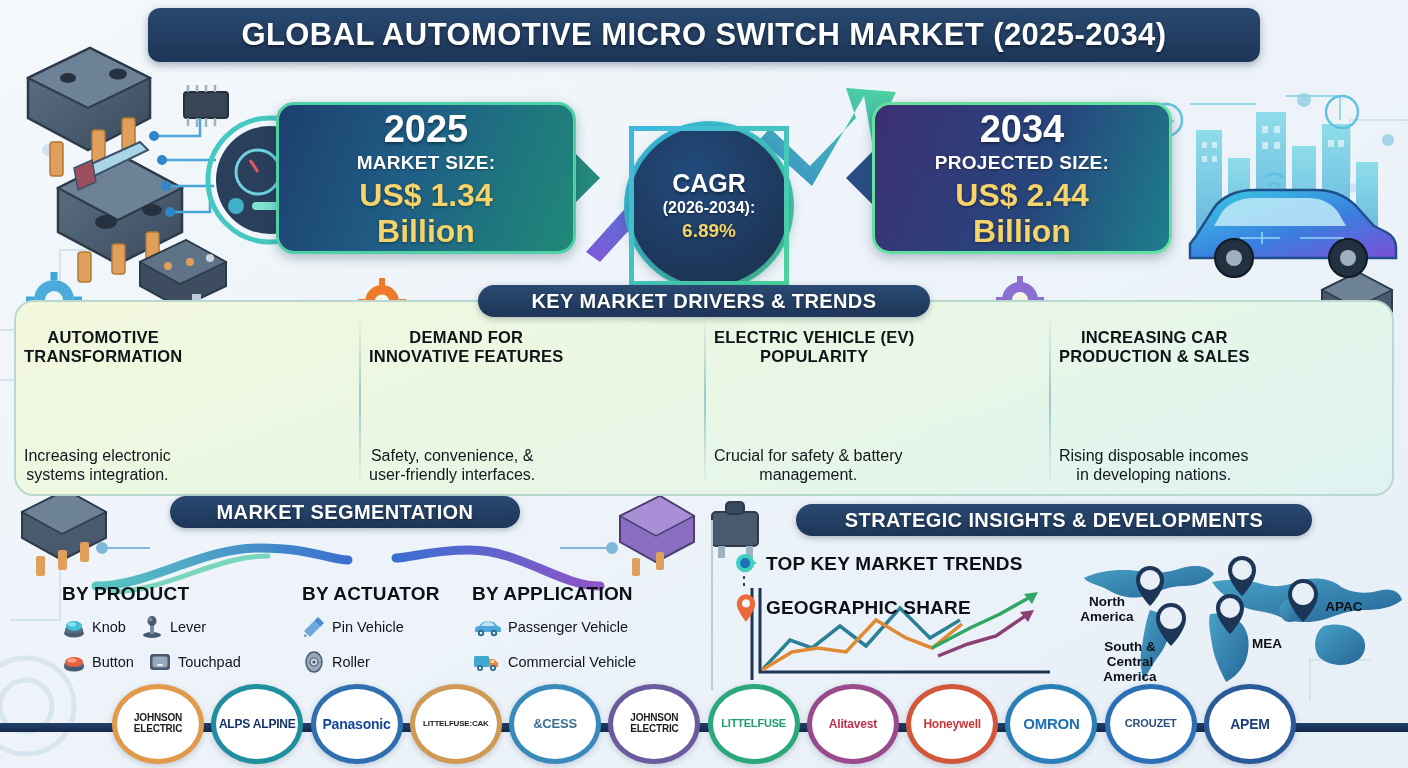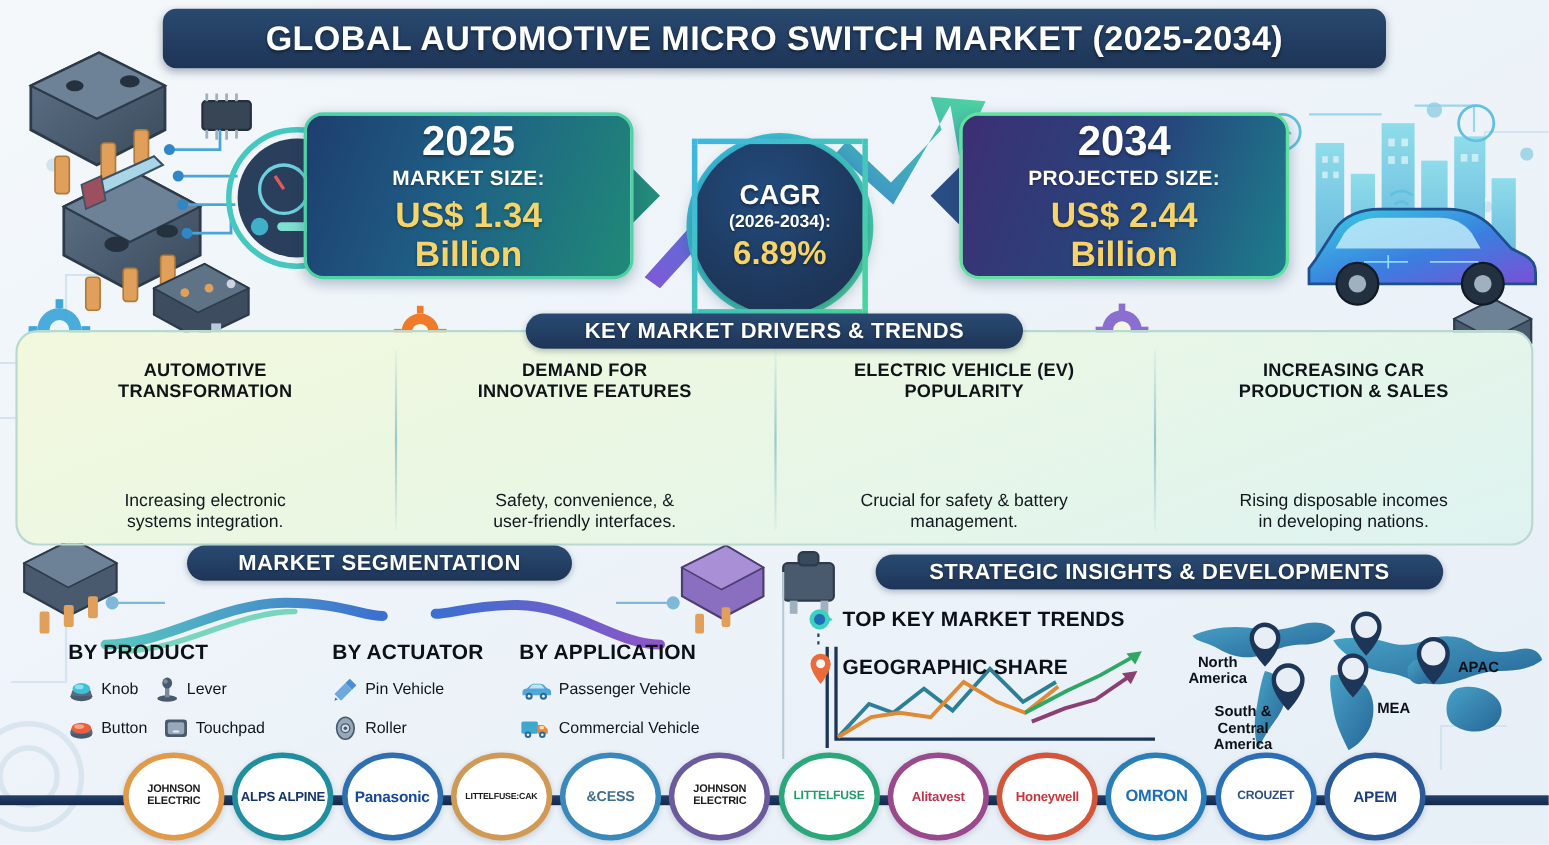--- a/index.html
+++ b/index.html
@@ -67,39 +67,39 @@
     border:5px solid;
     border-image: linear-gradient(135deg,#3fb6e0,#49d59a) 1;
     display:flex; flex-direction:column; align-items:center; justify-content:center;
     color:#fff; box-shadow:0 4px 14px rgba(20,40,70,.4);
     z-index:5;
   }
   .cagr-ring { position:absolute; left:624px; top:121px; width:170px; height:170px;
     border-radius:50%; background:linear-gradient(135deg,#35b8e6,#4ed79b); z-index:4; }
   .cagr .c1 { font-size:25px; font-weight:bold; line-height:1; text-shadow:0 2px 3px rgba(0,0,0,.45); }
   .cagr .c2 { font-size:16px; font-weight:bold; margin-top:3px; text-shadow:0 1px 2px rgba(0,0,0,.45); }
-  .cagr .c3 { font-size:30px; font-weight:bold; color:#f6d469; margin-top:3px; text-shadow:0 1px 3px rgba(0,0,0,.45);text-align:center; }
+  .cagr .c3 { font-size:19px; font-weight:bold; color:#f6d469; margin-top:3px; text-shadow:0 1px 3px rgba(0,0,0,.45);text-align:center; }
 
   
   .drivers-panel {
     position:absolute; left:14px; top:300px; width:1380px; height:196px;
     background:linear-gradient(160deg,#f2f8dd 0%,#eaf7e4 45%,#def3f1 100%);
     border:2px solid #b9d9cf; border-radius:20px;
   }
   .drivers-banner {
     position:absolute; left:478px; top:285px; width:452px; height:32px;
     background:linear-gradient(180deg,#2a4a72 0%,#1d3557 100%);
     border-radius:16px; display:flex; align-items:center; justify-content:center;
     z-index:6; box-shadow:0 2px 6px rgba(20,40,70,.3);
   }
   .drivers-banner span { color:#fff; font-size:20px; font-weight:bold; letter-spacing:.4px;
     text-shadow:0 1px 2px rgba(0,0,0,.4); }
   .driver-cols { position:absolute; left:14px; top:300px; width:1380px; height:196px;
     display:flex; z-index:3; }
-  .driver-col { flex:1; display:flex; flex-direction:column; align-items:center;
+  .driver-col { flex:1; display:flex; flex-direction:column; align-items:flex-start;
     padding:28px 10px 8px; position:relative; }
   .driver-col + .driver-col::before {
     content:""; position:absolute; left:0; top:18px; bottom:14px; width:2px;
     background:linear-gradient(180deg,rgba(110,175,190,.05),rgba(110,175,190,.65),rgba(110,175,190,.05));
   }
   .driver-title { font-size:16.5px; font-weight:bold; color:#101418; text-align:center;
     line-height:1.16; letter-spacing:.2px; }
   .driver-icons { flex:1; display:flex; align-items:center; justify-content:center; gap:8px; }
   .driver-desc { font-size:16px; color:#12181d; text-align:center; line-height:1.2; padding-bottom:4px; }
 

